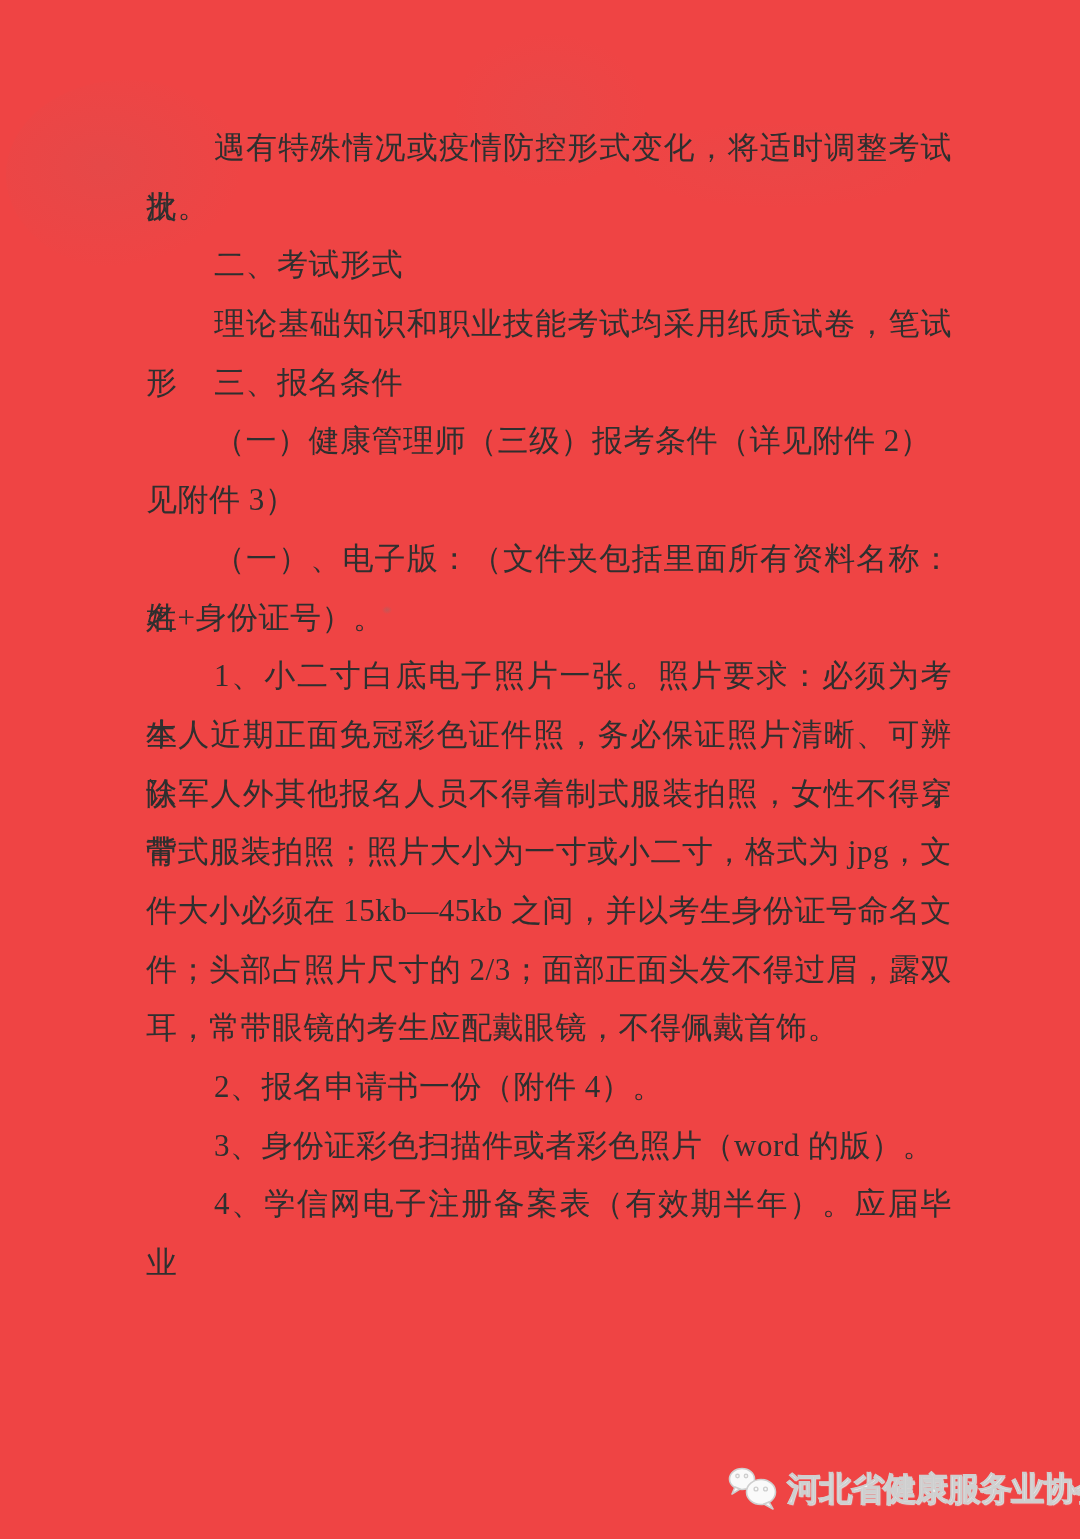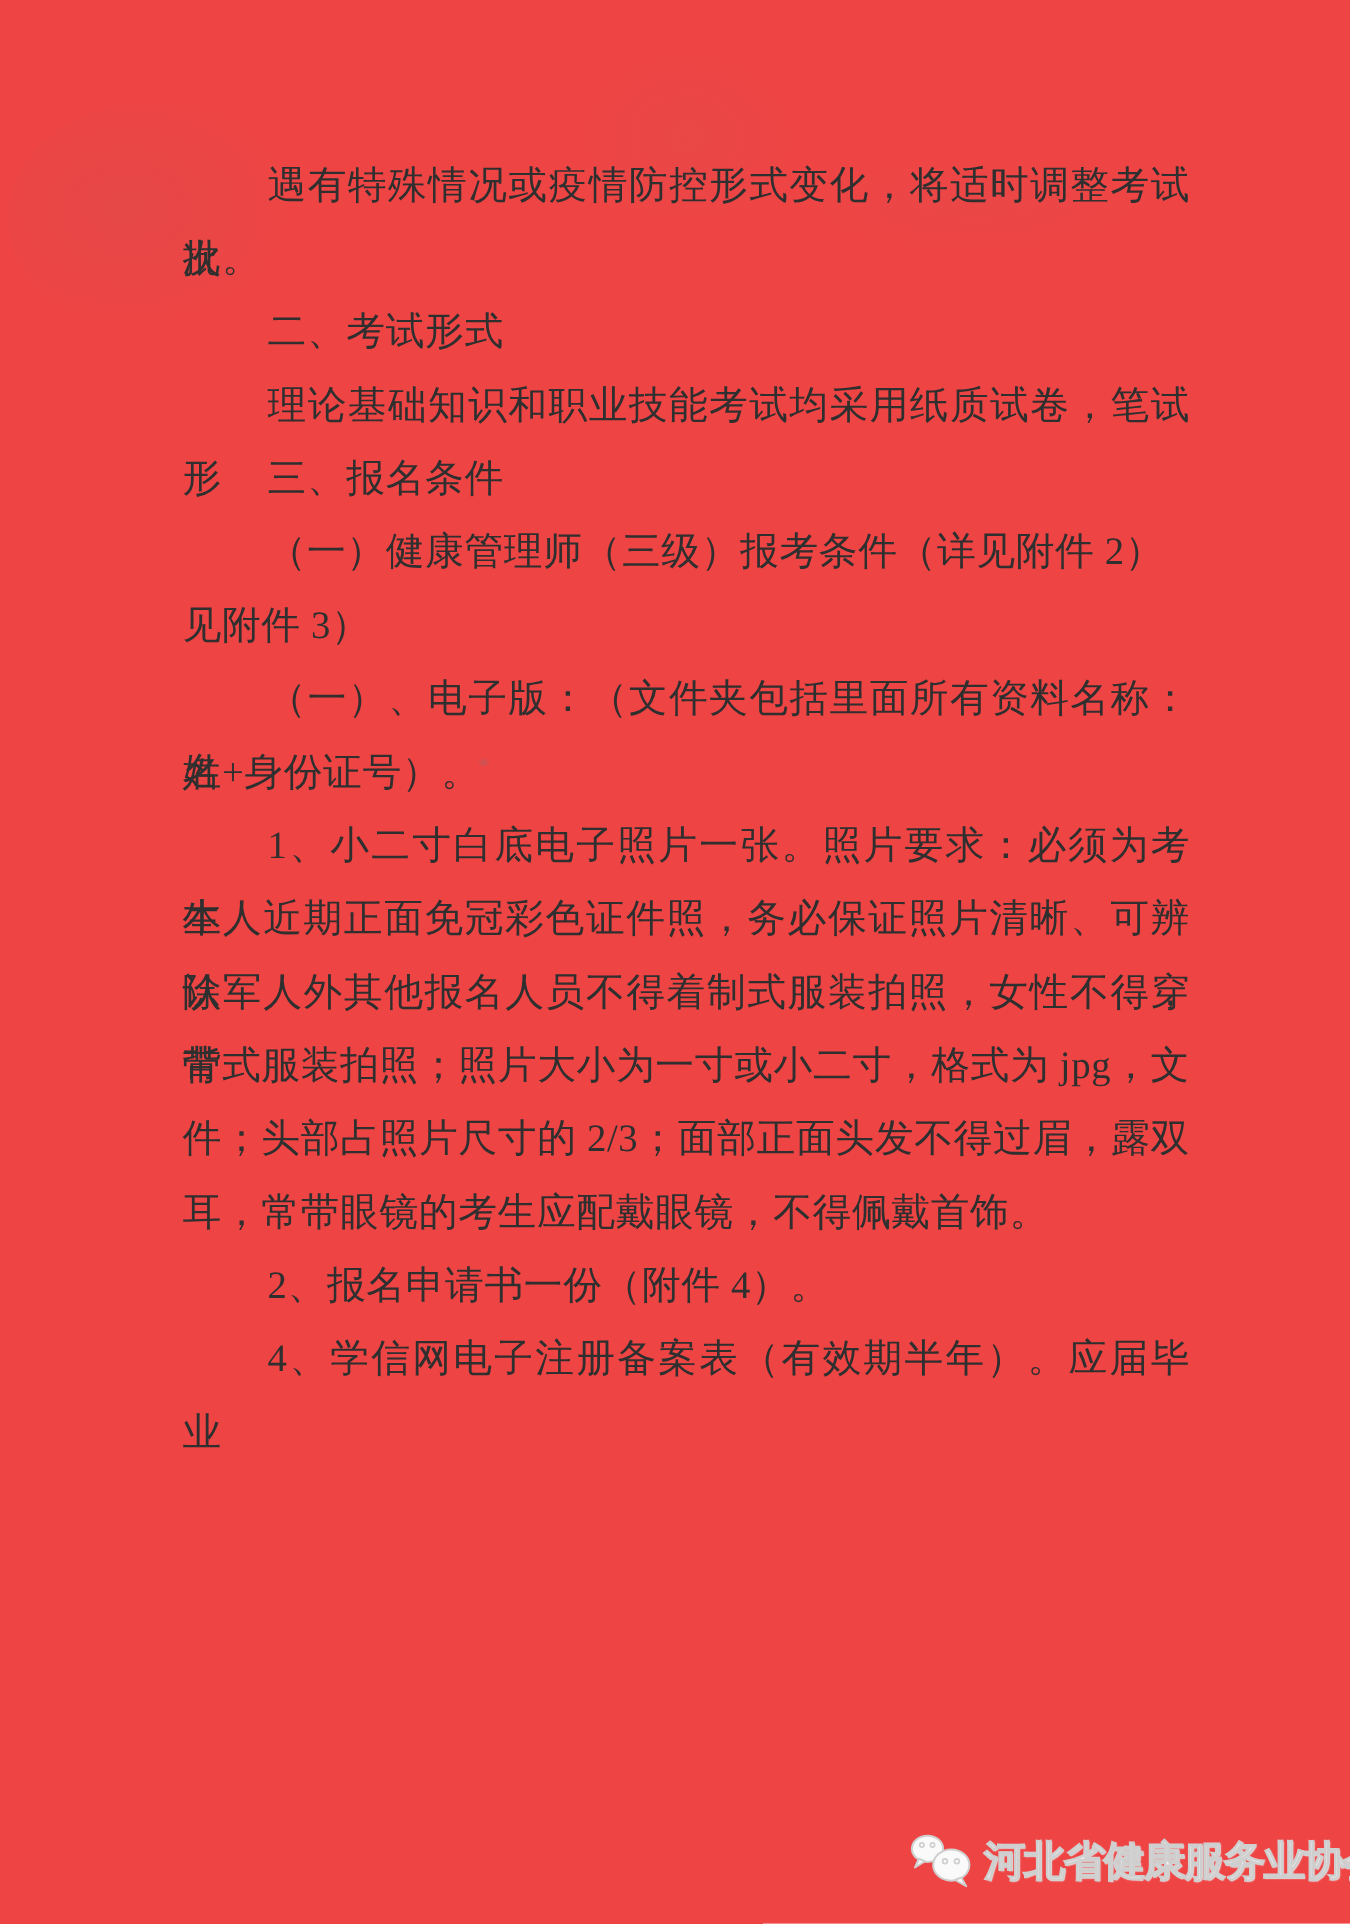--- a/index.html
+++ b/index.html
@@ -87,23 +87,25 @@
     <div class="line indent justify">理论基础知识和职业技能考试均采用纸质试卷，笔试形</div>
     <div class="line indent">三、报名条件</div>
     <div class="line indent">（一）健康管理师（三级）报考条件（详见附件 2）</div>
     <div class="line">见附件 3）</div>
     <div class="line indent justify">（一）、电子版：（文件夹包括里面所有资料名称：姓</div>
     <div class="line">名+身份证号）。</div>
     <div class="line indent justify">1、小二寸白底电子照片一张。照片要求：必须为考生</div>
     <div class="line justify">本人近期正面免冠彩色证件照，务必保证照片清晰、可辨认，</div>
     <div class="line justify">除军人外其他报名人员不得着制式服装拍照，女性不得穿背</div>
     <div class="line justify">带式服装拍照；照片大小为一寸或小二寸，格式为 jpg，文</div>
+    <div class="line justify">件大小必须在 15kb—45kb 之间，并以考生身份证号命名文</div>
     <div class="line justify">件；头部占照片尺寸的 2/3；面部正面头发不得过眉，露双</div>
     <div class="line">耳，常带眼镜的考生应配戴眼镜，不得佩戴首饰。</div>
     <div class="line indent">2、报名申请书一份（附件 4）。</div>
+    <div class="line indent">3、身份证彩色扫描件或者彩色照片（word 的版）。</div>
     <div class="line indent justify">4、学信网电子注册备案表（有效期半年）。应届毕业</div>
   </div>
 
   <div class="watermark">
     <span class="wm-icon">
       <svg width="56" height="48" viewBox="0 0 56 48">
         <g fill="#fafafa" stroke="#cfcfcf" stroke-width="1.6">
           <ellipse cx="16" cy="14" rx="12.5" ry="10.5"></ellipse>
           <path d="M9 22 L6 29 L14 24 Z" stroke-linejoin="round"></path>
           <ellipse cx="35" cy="27" rx="14.5" ry="12.5"></ellipse>

